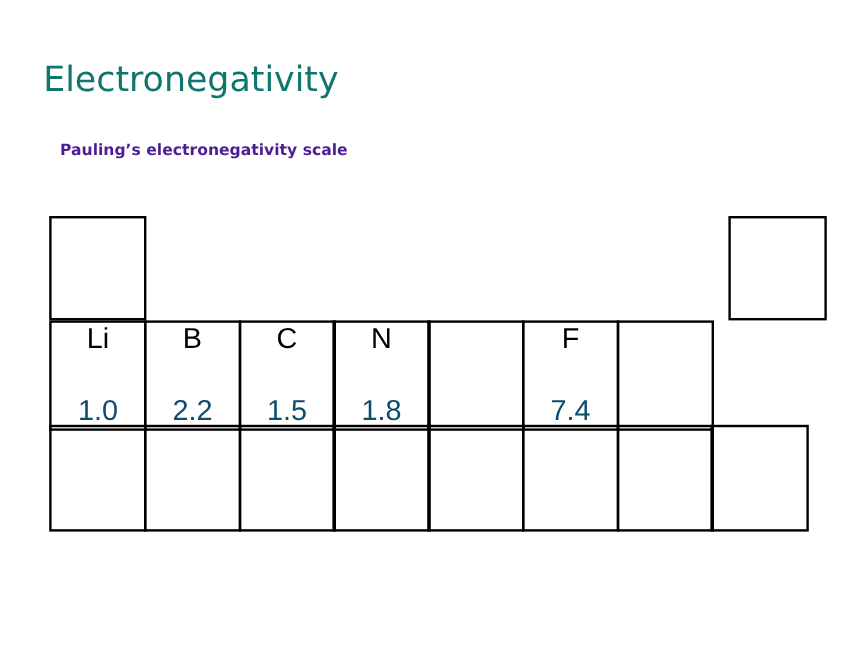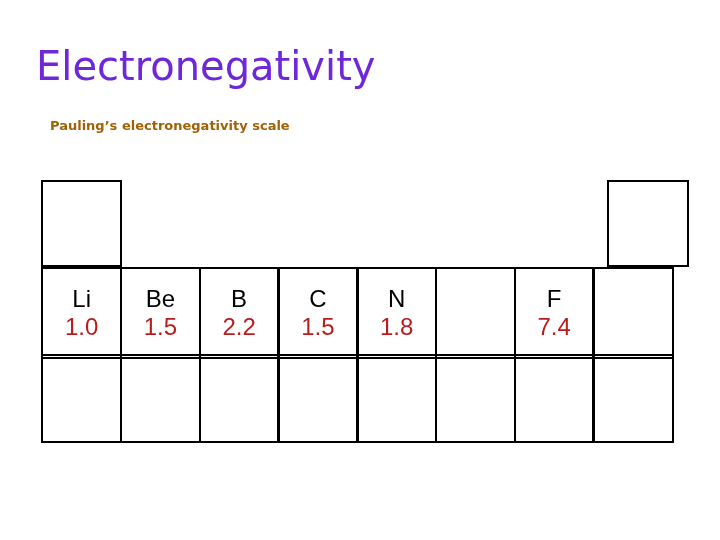--- a/index.html
+++ b/index.html
@@ -14,37 +14,37 @@
     overflow: hidden;
     position: relative;
   }
 
   
   #slide-title {
     position: absolute;
     left: 36px;
     top: 42px;
     font-family: "DejaVu Sans", sans-serif;
-    font-size: 40px;
+    font-size: 29px;
     line-height: 48px;
     font-weight: 400;
-    color: #6d28d9;
+    color: #0f766e;
     letter-spacing: 0px;
     white-space: nowrap;
   }
 
   #slide-subtitle {
     position: absolute;
     left: 50px;
     top: 118px;
     font-family: "DejaVu Sans", sans-serif;
     font-size: 13px;
     line-height: 16px;
     font-weight: 700;
-    color: #a16207;
+    color: #4c1d95;
     white-space: nowrap;
   }
 
   
   #pt-grid {
     position: absolute;
     left: 41px;
     top: 180px;
     width: 650px;
     height: 268px;
@@ -60,21 +60,21 @@
   #pt-row-2 { top: 87px;  height: 92px; }
   #pt-row-3 { top: 179px; height: 89px; }
 
   .pt-cell {
     width: 81.25px;
     height: 100%;
     box-sizing: border-box;
     display: flex;
     flex-direction: column;
     align-items: center;
-    justify-content: center;
+    justify-content: space-between;
     position: relative;
     background: transparent;
   }
 
   
   .pt-cell.boxed {
     border: 2.5px solid #000000;
     margin-right: -2.5px;
   }
   .pt-row .pt-cell.boxed:last-child {
@@ -96,21 +96,21 @@
     font-size: 24px;
     line-height: 28px;
     font-weight: 400;
     color: #000000;
   }
   .el-value {
     font-family: "Liberation Sans", sans-serif;
     font-size: 24px;
     line-height: 28px;
     font-weight: 400;
-    color: #b91c1c;
+    color: #0c4a6e;
   }
   .el-symbol:empty, .el-value:empty { display: none; }
 </style>
 </head>
 <body>
 
 <div id="slide-title">Electronegativity</div>
 
 <div id="slide-subtitle">Pauling’s electronegativity scale</div>
 
@@ -123,24 +123,20 @@
       <div class="pt-cell blank-gap"></div>
       <div class="pt-cell blank-gap"></div>
       <div class="pt-cell blank-gap"></div>
       <div class="pt-cell blank-gap"></div>
       <div class="pt-cell boxed"></div>
     </div>
   <div class="pt-row" id="pt-row-2">
       <div class="pt-cell boxed">
         <span class="el-symbol">Li</span>
         <span class="el-value">1.0</span>
-      </div>
-      <div class="pt-cell boxed">
-        <span class="el-symbol">Be</span>
-        <span class="el-value">1.5</span>
       </div>
       <div class="pt-cell boxed">
         <span class="el-symbol">B</span>
         <span class="el-value">2.2</span>
       </div>
       <div class="pt-cell boxed">
         <span class="el-symbol">C</span>
         <span class="el-value">1.5</span>
       </div>
       <div class="pt-cell boxed">

